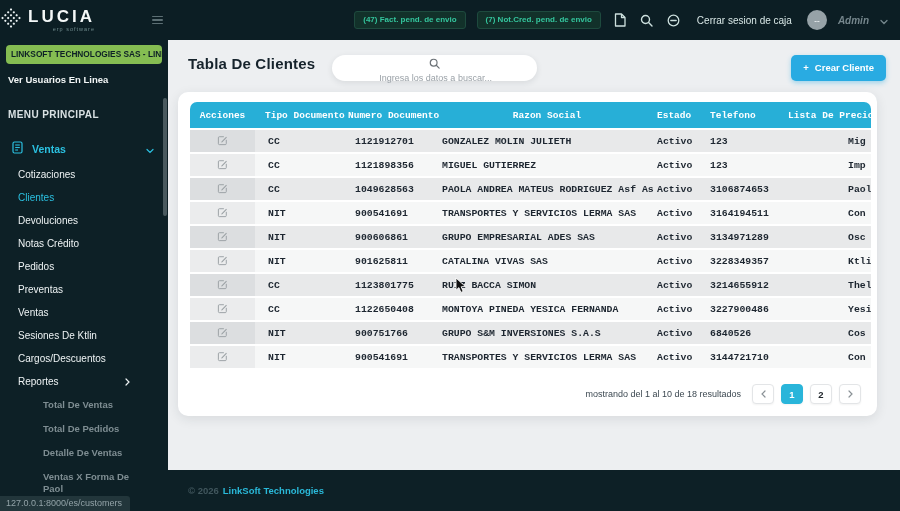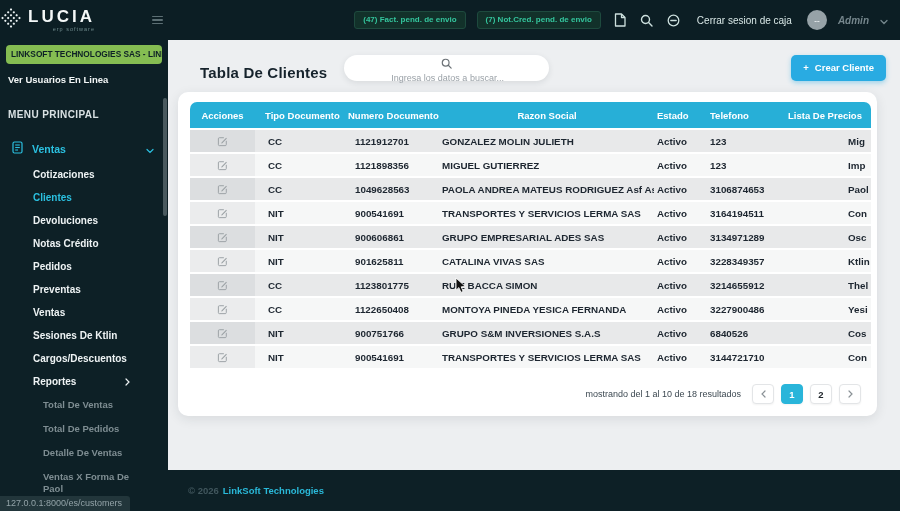--- a/index.html
+++ b/index.html
@@ -26,36 +26,36 @@
   .user-label { font-size:10px; font-weight:700; color:#75868c;font-style:italic; }
   
   .shell { display:flex; height:471px; }
   .sidebar { width:168px; background:#0d2026; position:relative; flex-shrink:0; }
   .company-badge { margin:5px 6px 0; background:#85bd52; color:#0d2026; font-size:8.3px; font-weight:800; padding:4px 5px 5px; border-radius:4px; white-space:nowrap; overflow:hidden; cursor:pointer; }
   .online-label { margin:10px 0 0 8px; font-size:9.5px; font-weight:700; color:#f2f6f6; cursor:pointer; }
   .section-label { margin:24px 0 0 8px; font-size:10px; font-weight:700; color:#d9e1e3; letter-spacing:.4px; }
   .menu-parent { margin-top:15px; display:flex; align-items:center; padding:5px 14px 5px 12px; color:#2bc0e0; cursor:pointer; }
   .menu-parent .mp-label { font-size:10.5px; font-weight:700; margin-left:9px; }
   .menu-parent .mp-chevron { margin-left:auto; }
-  .menu-sub { padding:6px 10px 6px 33px; font-size:10px; font-weight:700; color:#eef3f4; white-space:nowrap; cursor:pointer; display:flex; align-items:center; }
+  .menu-sub { padding:6px 10px 6px 18px; font-size:10px; font-weight:400; color:#eef3f4; white-space:nowrap; cursor:pointer; display:flex; align-items:center; }
   .menu-sub.active { color:#2bc0e0; }
   .menu-sub .ms-chevron { margin-left:auto; margin-right:28px; display:flex; }
   .report-sub { padding:6px 38px 6px 43px; font-size:9.5px; font-weight:600; color:#7e8d92; line-height:12px; cursor:pointer; }
   .sb-scroll { position:absolute; right:1px; top:58px; width:4px; height:118px; background:#49595e; border-radius:2px; }
   
   .main-col { flex:1; display:flex; flex-direction:column; min-width:0; }
   .main { height:430px; background:#edeff1; position:relative; }
-  .main-header { display:flex; align-items:flex-end; padding:15px 14px 0 32px; }
+  .main-header { display:flex; align-items:flex-start; padding:15px 14px 0 20px; }
   .page-title { font-size:15px; font-weight:800; color:#16232c; letter-spacing:.2px; }
   .search-pill { margin-left:17px; width:205px; height:26px; background:#fff; border-radius:14px; box-shadow:0 2px 6px rgba(30,40,50,.10); display:flex; align-items:center; padding:0 10px;flex-direction:column; }
   .search-pill input { border:none; outline:none; flex:1; font-size:9px; color:#333; background:transparent; margin-left:6px; font-family:"Liberation Sans",sans-serif; }
   .search-pill input::placeholder { color:#9aa1a7; }
   .create-btn { margin-left:auto; background:#29abe2; border:none; color:#fff; font-size:9.5px; font-weight:700; padding:7px 12px 8px; border-radius:5px; display:flex; align-items:center; gap:6px; cursor:pointer; box-shadow:0 2px 5px rgba(41,171,226,.4); font-family:"Liberation Sans",sans-serif; }
   .card { margin:11px 23px 0 10px; background:#fff; border-radius:10px; box-shadow:0 3px 12px rgba(30,40,50,.10); padding:10px 6px 12px 12px; }
-  .table-wrap { overflow:hidden; border-radius:7px 7px 0 0; }
+  .table-wrap { overflow:hidden; border-radius:7px 7px 0 0;font-family:Liberation Mono, monospace; }
   table { width:1010px; table-layout:fixed; border-collapse:separate; border-spacing:0; }
   thead th { background:#27afd7; color:#fff; font-size:9.5px; font-weight:700; height:28px; text-align:left; border-bottom:2px solid #fff; white-space:nowrap; }
   th.c-acc { text-align:center; }
   th.c-tipo { padding-left:10px; }
   th.c-num { padding-left:8px; }
   th.c-razon { text-align:center; }
   th.c-estado { padding-left:3px; }
   th.c-tel { padding-left:6px; }
   th.c-lista { padding-left:2px; }
   tbody td { height:24px; font-size:9.8px; font-weight:700; color:#1d2630; border-bottom:2px solid #fff; white-space:nowrap; overflow:hidden; }

